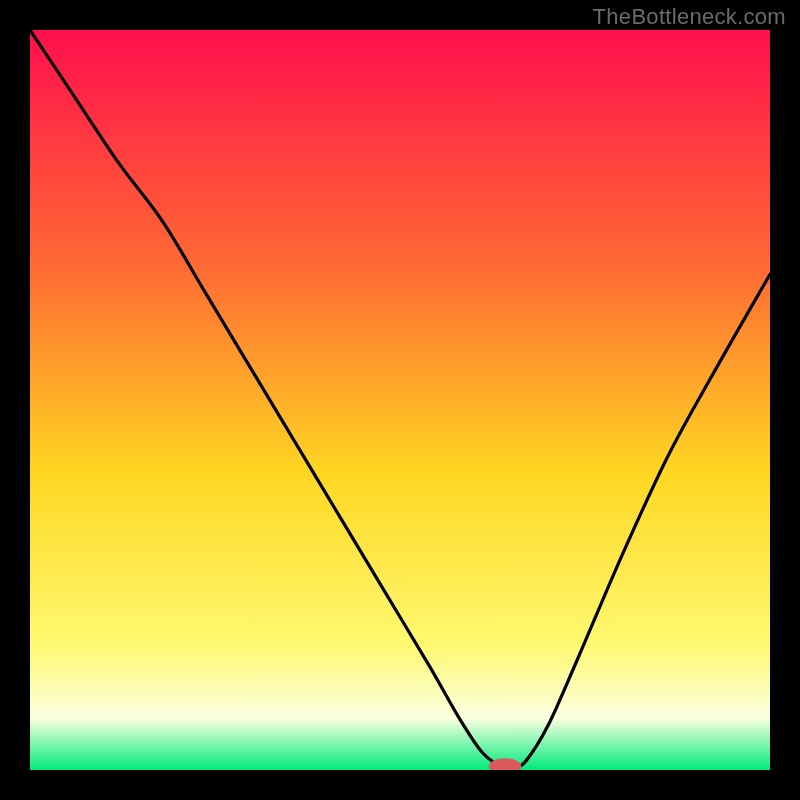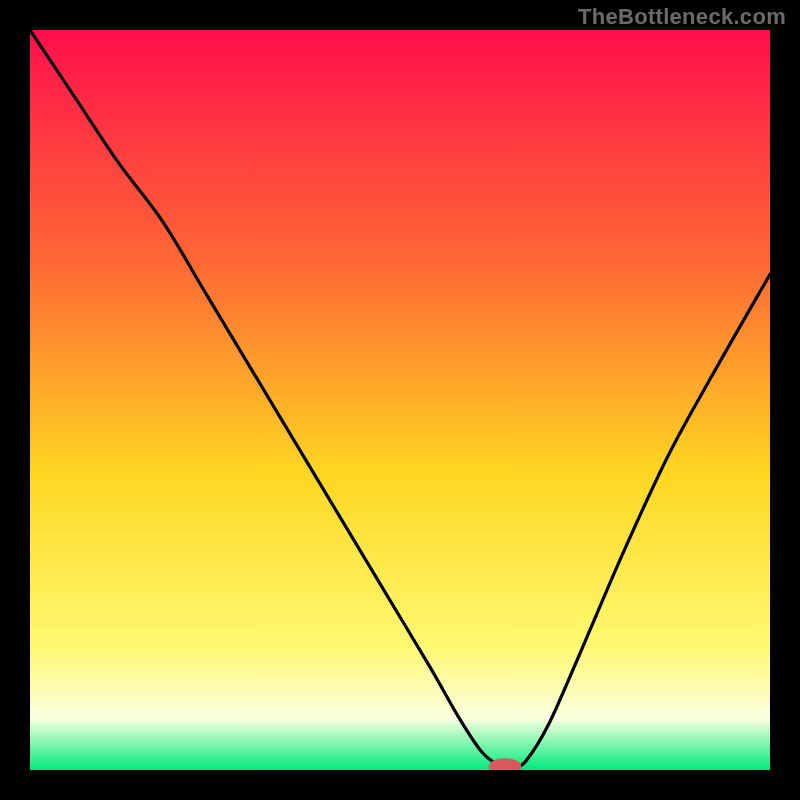--- a/index.html
+++ b/index.html
@@ -16,21 +16,21 @@
     width: 800px;
     height: 800px;
     background: #000;
   }
   .watermark {
     position: absolute;
     top: 4px;
     right: 14px;
     color: #6b6b6b;
     font-size: 22px;
-    font-weight: 700;
+    font-weight: 400;
     letter-spacing: 0.3px;
     z-index: 10;
   }
   .plot-wrap {
     position: absolute;
     left: 30px;
     top: 30px;
     width: 740px;
     height: 740px;
   }

